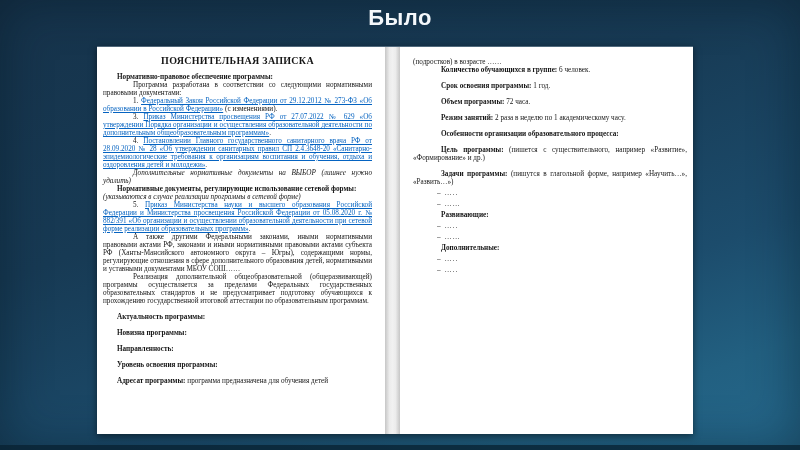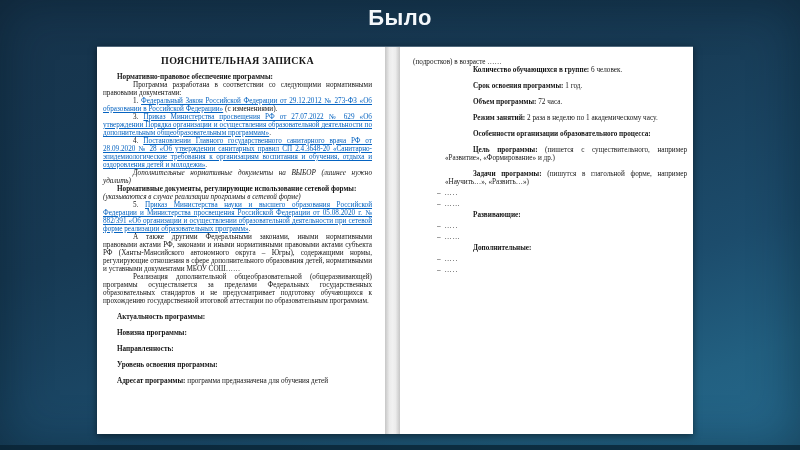--- a/index.html
+++ b/index.html
@@ -40,21 +40,21 @@
     background:linear-gradient(to right,#c6c6c6 0%,#ececec 30%,#f1f1f1 50%,#ececec 70%,#c6c6c6 100%);
   }
   .page-right{flex:1;padding:11px 6px 6px 13px;}
   .doc-title{
     text-align:center;font-weight:bold;font-size:10px;
     margin:0 0 8px 0;letter-spacing:.3px;
   }
   .para{margin:0;text-align:justify;}
   .ind{text-indent:30px;}
   .ind-sm{text-indent:14px;}
-  .ind-md{text-indent:28px;margin-left:32px;}
+  .ind-md{text-indent:28px;}
   .sp{margin-top:8px;}
   .sp-sm{margin-top:3px;}
   .list{margin-left:24px;text-align:left;letter-spacing:1px;}
   .b{font-weight:bold;}
   .i{font-style:italic;}
   .lnk{color:var(--link,#0563c1);text-decoration:underline;cursor:pointer;}
 </style>
 </head>
 <body>
 

